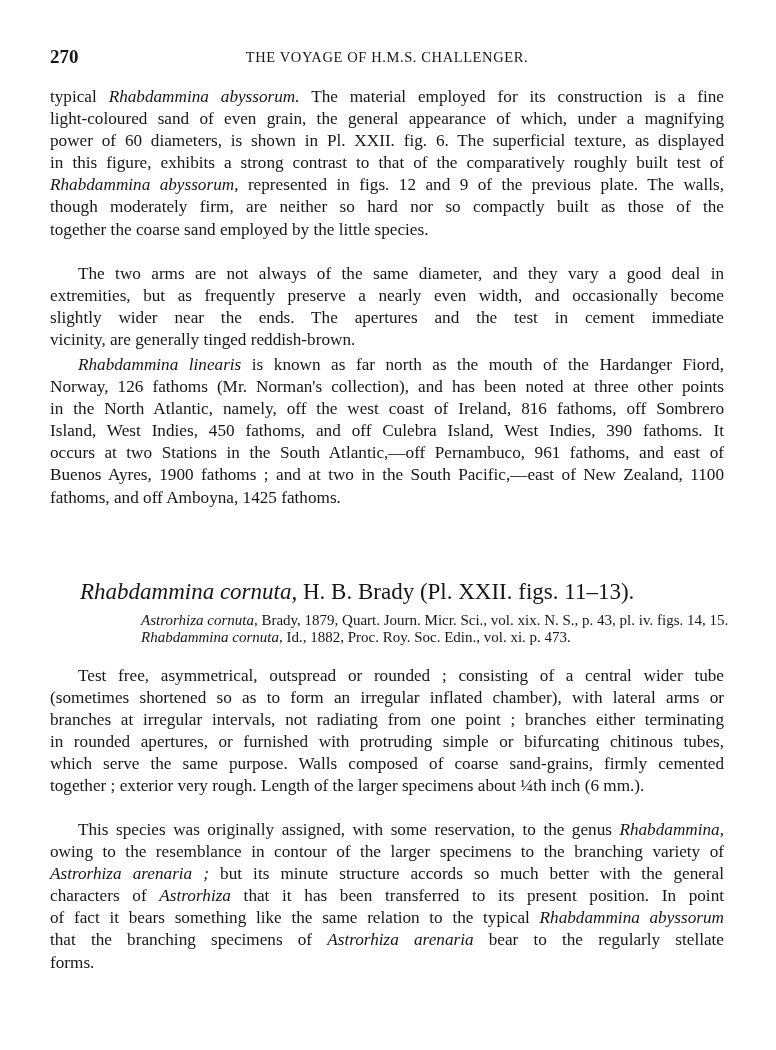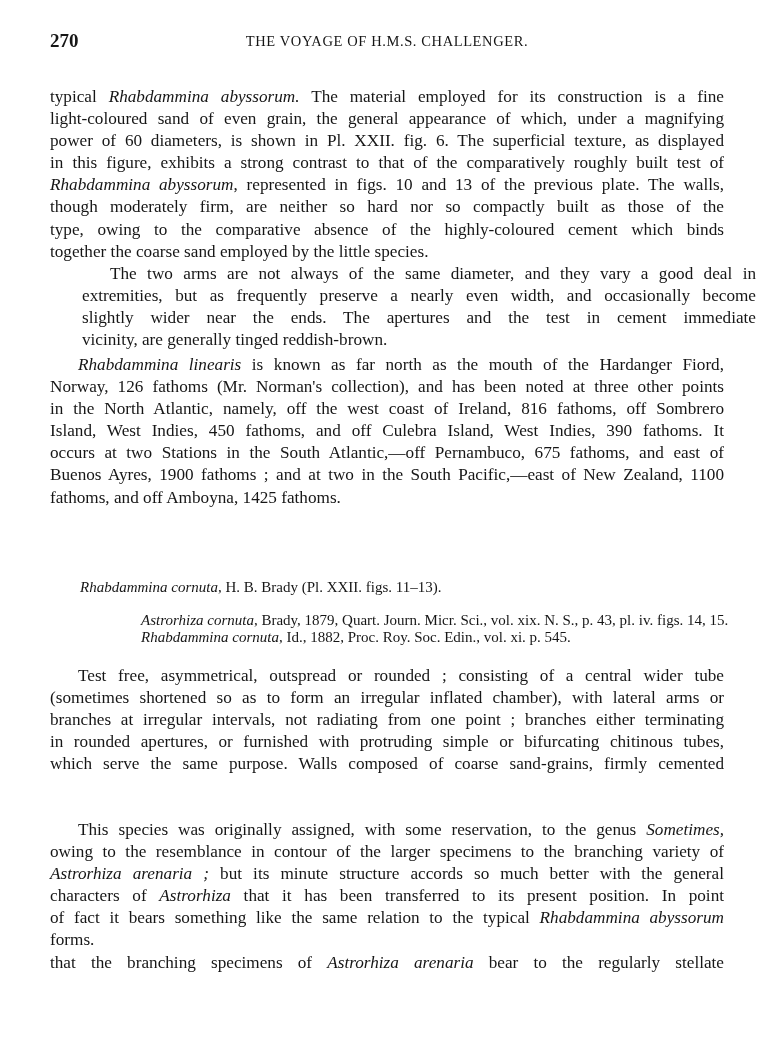--- a/index.html
+++ b/index.html
@@ -1,90 +1,90 @@
 <!DOCTYPE html>
 <html><head>
 <meta charset="utf-8">
 <style>
   html, body { margin: 0; padding: 0; background: #ffffff; }
   body { width: 776px; height: 1050px; position: relative; overflow: hidden;
          font-family: "DejaVu Serif", "Liberation Serif", serif; color: #161616; }
   .page { position: absolute; left: 0; top: 0; width: 776px; height: 1050px; }
-  .running-head { position: absolute; top: 30px; left: 50px; width: 674px; height: 24px; }
+  .running-head { position: absolute; top: 46px; left: 50px; width: 674px; height: 24px; }
   .page-number { position: absolute; left: 0; top: 0; font-size: 19px; font-weight: bold;
                  font-family: "Liberation Serif", serif; }
   .running-title { position: absolute; left: 0; right: 0; top: 3px; text-align: center;
                    font-size: 14.5px; letter-spacing: 0.6px; font-family: "Liberation Serif", serif; }
   .body-block { position: absolute; left: 50px; width: 674px; }
   .line { display: block; white-space: nowrap; font-family: "Liberation Serif", serif;
           font-size: 17.2px; height: 22.1px; line-height: 22.1px;
           text-align: justify; text-align-last: justify; }
   .line.last { text-align-last: left; }
   .line.indent { padding-left: 28px; }
   .line i, .syn i, .heading i { }
   .heading { position: absolute; left: 80px; top: 579px; font-family: "Liberation Serif", serif;
-             font-size: 15px; white-space: nowrap; }
+             font-size: 23px; white-space: nowrap; }
   .synonymy { position: absolute; left: 141px; top: 612px; width: 585px; }
   .syn { display: block; font-family: "Liberation Serif", serif; font-size: 15px;
          line-height: 17px; white-space: nowrap; }
 </style>
 </head>
 <body>
 
 <div class="page">
   <div class="running-head">
     <span class="page-number">270</span>
     <span class="running-title">THE VOYAGE OF H.M.S. CHALLENGER.</span>
   </div>
 
   <div id="paragraphs">
       <div class="body-block" style="top: 86px;">
         <span class="line"><span>typical </span><i>Rhabdammina abyssorum.</i><span>  The material employed for its construction is a fine</span></span>
         <span class="line"><span>light-coloured sand of even grain, the general appearance of which, under a magnifying</span></span>
         <span class="line"><span>power of 60 diameters, is shown in Pl. XXII. fig. 6.  The superficial texture, as displayed</span></span>
         <span class="line"><span>in this figure, exhibits a strong contrast to that of the comparatively roughly built test of</span></span>
-        <span class="line"><i>Rhabdammina abyssorum</i><span>, represented in figs. 10 and 13 of the previous plate.  The walls,</span></span>
+        <span class="line"><i>Rhabdammina abyssorum</i><span>, represented in figs. 12 and 9 of the previous plate.  The walls,</span></span>
         <span class="line"><span>though moderately firm, are neither so hard nor so compactly built as those of the</span></span>
-        <span class="line"><span>type, owing to the comparative absence of the highly-coloured cement which binds</span></span>
         <span class="line last"><span>together the coarse sand employed by the little species.</span></span>
       </div>
-      <div class="body-block" style="top: 263px; margin-left: 32px;">
+      <div class="body-block" style="top: 263px;">
         <span class="line indent"><span>The two arms are not always of the same diameter, and they vary a good deal in</span></span>
         <span class="line"><span>extremities, but as frequently preserve a nearly even width, and occasionally become</span></span>
         <span class="line"><span>slightly wider near the ends.  The apertures and the test in cement immediate</span></span>
         <span class="line last"><span>vicinity, are generally tinged reddish-brown.</span></span>
       </div>
       <div class="body-block" style="top: 354px;">
         <span class="line indent"><i>Rhabdammina linearis</i><span> is known as far north as the mouth of the Hardanger Fiord,</span></span>
         <span class="line"><span>Norway, 126 fathoms (Mr. Norman's collection), and has been noted at three other points</span></span>
         <span class="line"><span>in the North Atlantic, namely, off the west coast of Ireland, 816 fathoms, off Sombrero</span></span>
         <span class="line"><span>Island, West Indies, 450 fathoms, and off Culebra Island, West Indies, 390 fathoms.  It</span></span>
-        <span class="line"><span>occurs at two Stations in the South Atlantic,—off Pernambuco, 675 fathoms, and east of</span></span>
+        <span class="line"><span>occurs at two Stations in the South Atlantic,—off Pernambuco, 961 fathoms, and east of</span></span>
         <span class="line"><span>Buenos Ayres, 1900 fathoms ; and at two in the South Pacific,—east of New Zealand, 1100</span></span>
         <span class="line last"><span>fathoms, and off Amboyna, 1425 fathoms.</span></span>
       </div>
       <div class="body-block" style="top: 665px;">
         <span class="line indent"><span>Test free, asymmetrical, outspread or rounded ; consisting of a central wider tube</span></span>
         <span class="line"><span>(sometimes shortened so as to form an irregular inflated chamber), with lateral arms or</span></span>
         <span class="line"><span>branches at irregular intervals, not radiating from one point ; branches either terminating</span></span>
         <span class="line"><span>in rounded apertures, or furnished with protruding simple or bifurcating chitinous tubes,</span></span>
         <span class="line"><span>which serve the same purpose.  Walls composed of coarse sand-grains, firmly cemented</span></span>
+        <span class="line last"><span>together ; exterior very rough.  Length of the larger specimens about ¼th inch (6 mm.).</span></span>
       </div>
       <div class="body-block" style="top: 819px;">
-        <span class="line indent"><span>This species was originally assigned, with some reservation, to the genus </span><i>Sometimes,</i></span>
+        <span class="line indent"><span>This species was originally assigned, with some reservation, to the genus </span><i>Rhabdammina,</i></span>
         <span class="line"><span>owing to the resemblance in contour of the larger specimens to the branching variety of</span></span>
         <span class="line"><i>Astrorhiza arenaria ;</i><span> but its minute structure accords so much better with the general</span></span>
         <span class="line"><span>characters of </span><i>Astrorhiza</i><span> that it has been transferred to its present position.  In point</span></span>
         <span class="line"><span>of fact it bears something like the same relation to the typical </span><i>Rhabdammina abyssorum</i></span>
+        <span class="line"><span>that the branching specimens of </span><i>Astrorhiza arenaria</i><span> bear to the regularly stellate</span></span>
         <span class="line last"><span>forms.</span></span>
-        <span class="line"><span>that the branching specimens of </span><i>Astrorhiza arenaria</i><span> bear to the regularly stellate</span></span>
       </div>
     </div>
 
   <div class="heading">
     <i>Rhabdammina cornuta</i><span>, H. B. Brady (Pl. XXII. figs. 11–13).</span>
   </div>
 
   <div class="synonymy">
     <span class="syn"><i>Astrorhiza cornuta</i><span>, Brady, 1879, Quart. Journ. Micr. Sci., vol. xix. N. S., p. 43, pl. iv. figs. 14, 15.</span></span>
-    <span class="syn"><i>Rhabdammina cornuta</i><span>, Id., 1882, Proc. Roy. Soc. Edin., vol. xi. p. 545.</span></span>
+    <span class="syn"><i>Rhabdammina cornuta</i><span>, Id., 1882, Proc. Roy. Soc. Edin., vol. xi. p. 473.</span></span>
   </div>
 </div>
 
 </body></html>

